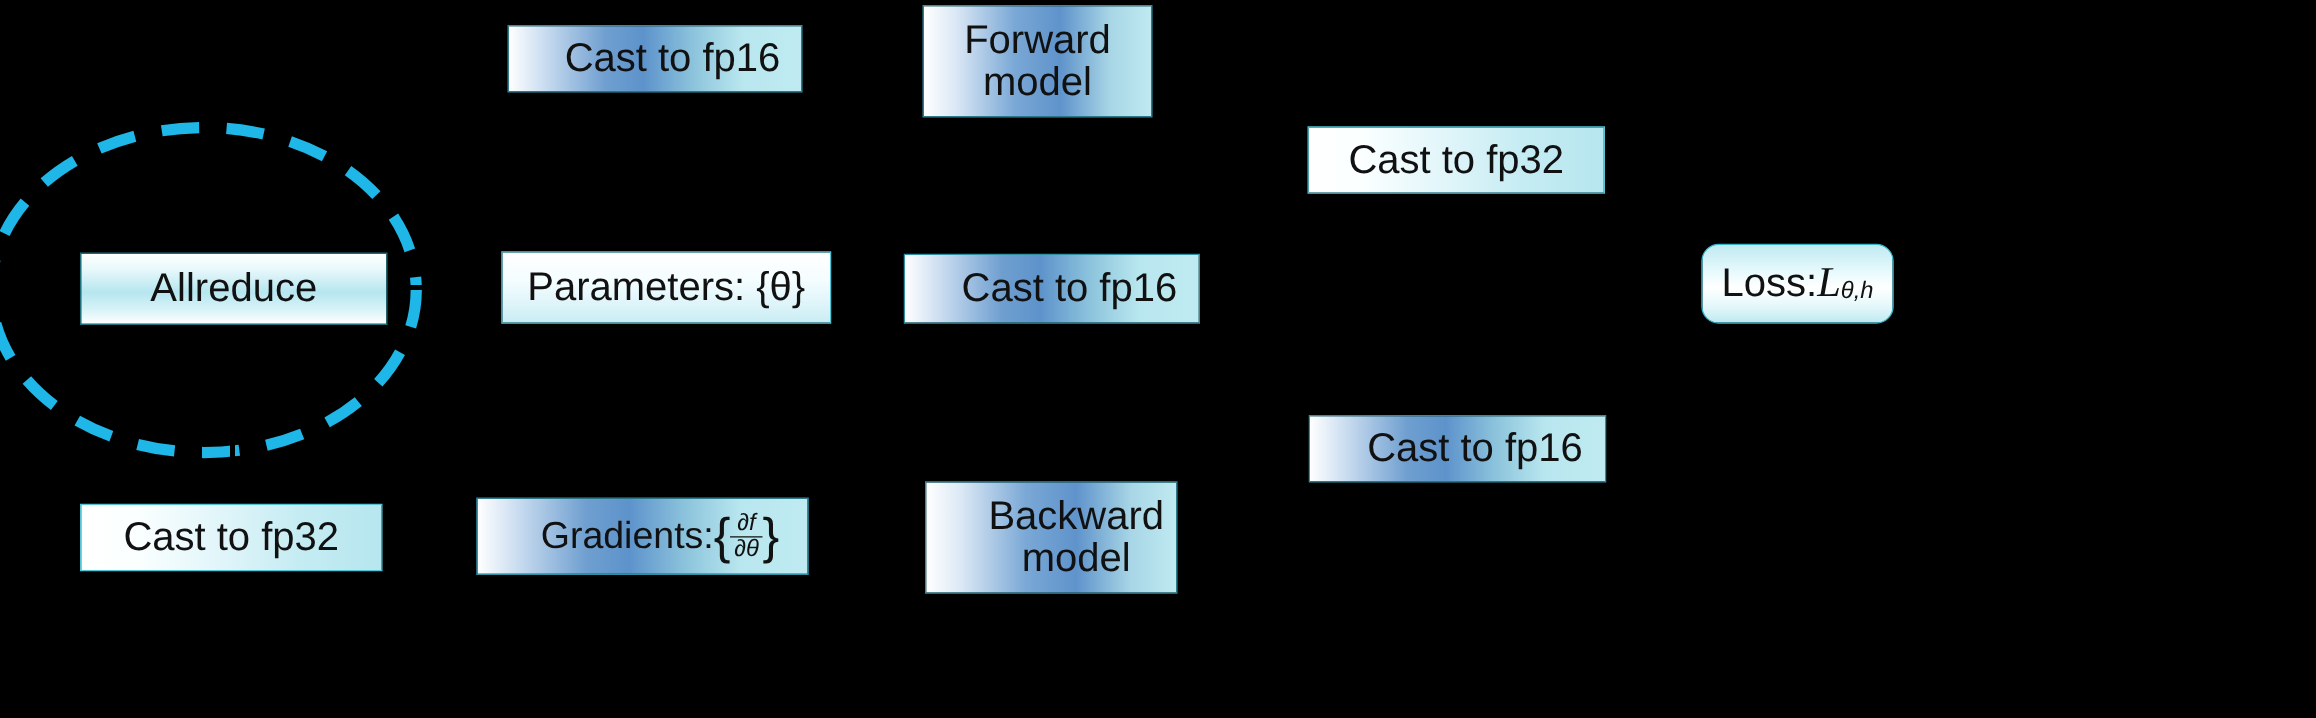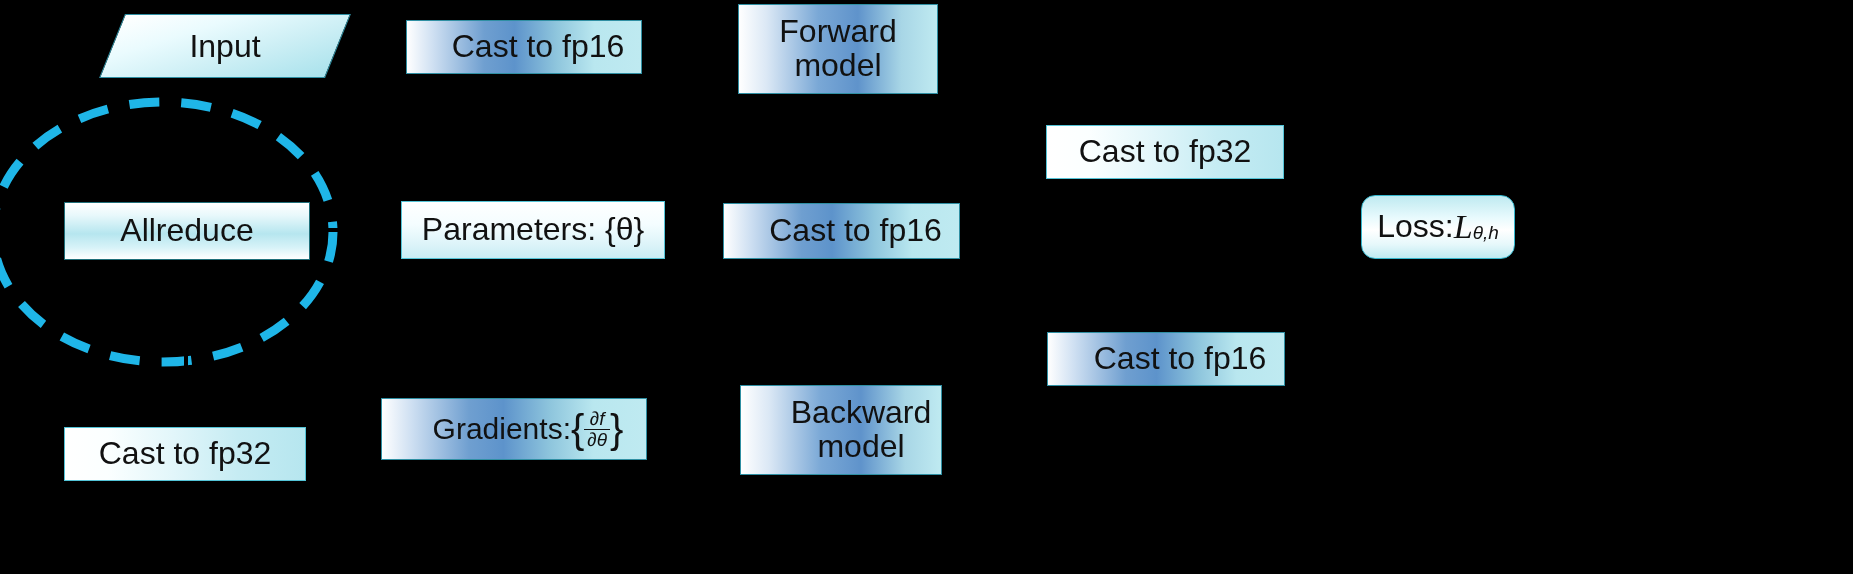--- a/index.html
+++ b/index.html
@@ -22,21 +22,20 @@
   }
   
   .fill-h-blue{
     background:linear-gradient(90deg,#ffffff 0%,#cfe0f2 11%,#6f9fd0 33%,#5d93cb 46%,#8fc6dd 64%,#b9e7ef 80%,#bfeaf1 100%);
     border:1px solid #2f8fa3;
     padding-left:28px;
   }
   .fill-h-light{
     background:linear-gradient(90deg,#ffffff 0%,#fbffff 18%,#e2f6fa 45%,#c6ecf3 72%,#b6e6ef 100%);
     border:1px solid #53c3d6;
-    margin-top:24px;
   }
   .fill-v-mid{
     background:linear-gradient(180deg,#ffffff 0%,#e8f8fb 22%,#b6e6ef 55%,#d8f3f8 80%,#ffffff 100%);
     border:1px solid #1f6f7a;
   }
   .fill-v-blue{
     background:linear-gradient(90deg,#ffffff 0%,#dbe8f5 14%,#7aa8d6 40%,#5f93cb 60%,#a8d6e6 82%,#bfeaf1 100%);
     border:1px solid #2f8fa3;
   }
   .fill-loss{
@@ -115,28 +114,24 @@
       <path d="M310,230 L400,230"></path>
 
       <path d="M666,230 L723,230"></path>
 
       <path d="M840,200 L840,100"></path>
 
       <path d="M840,262 L840,384"></path>
     </g>
   </svg>
 
-  <div class="parallelogram" style="left:112px;top:14px;width:226px;height:64px;">
-    <div class="shape"></div>
-    <div class="lbl t30">Input</div>
-  </div>
 
   <div class="node fill-h-blue t30" style="left:406px;top:20px;width:236px;height:54px;">Cast to fp16</div>
 
-  <div class="node fill-v-blue t30" style="left:738px;top:4px;width:200px;height:90px;">Forward
+  <div class="node fill-v-blue t30" style="left:738px;top:4px;width:184px;height:90px;">Forward
 model</div>
 
   <div class="node fill-h-light t30" style="left:1046px;top:101px;width:238px;height:54px;">Cast to fp32</div>
 
   <div class="node fill-loss" style="left:1361px;top:195px;width:154px;height:64px;">
     <span class="t30">Loss:</span><span class="scriptL">L</span><span class="sub">θ,h</span>
   </div>
 
   <div class="node fill-plain-light t30" style="left:401px;top:201px;width:264px;height:58px;">Parameters: {θ}</div>
 

